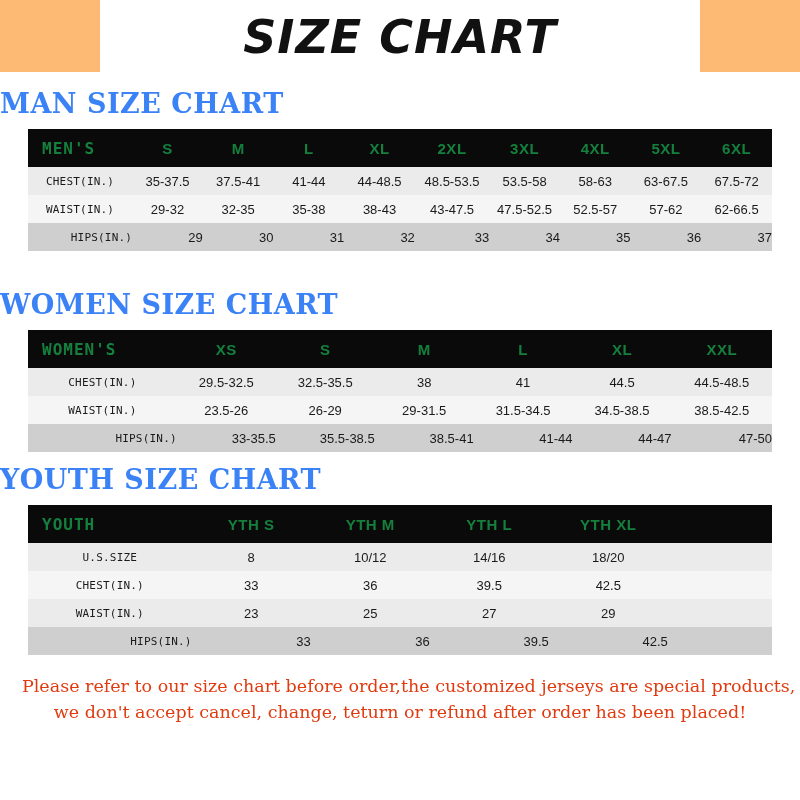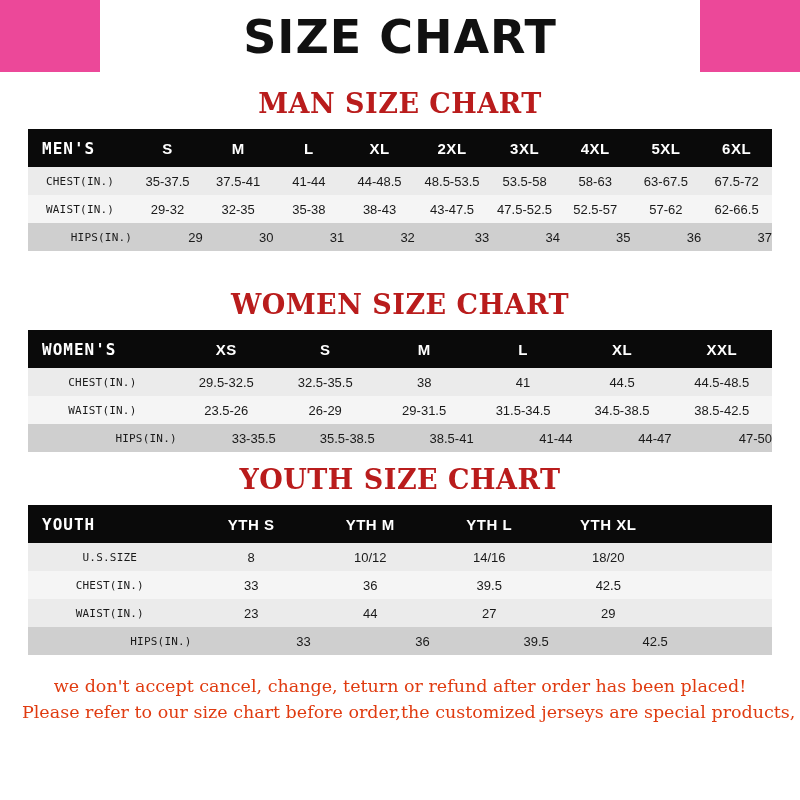--- a/index.html
+++ b/index.html
@@ -17,49 +17,49 @@
     position: relative;
     width: 800px;
     height: 800px;
     background: #fff;
     box-sizing: border-box;
   }
   
   .banner {
     position: relative;
     height: 72px;
-    background: #ec4899;
+    background: #fdba74;
     display: flex;
     align-items: center;
     justify-content: center;
+    font-style: italic;
   }
   .banner-inner {
     background: #ffffff;
     width: 600px;
     height: 72px;
     display: flex;
     align-items: center;
     justify-content: center;
   }
   .banner-title {
     font-family: "DejaVu Sans", sans-serif;
     font-weight: bold;
     font-size: 46px;
     letter-spacing: 1px;
     color: #111;
     line-height: 1;
     margin-top: 2px;
   }
   
   .section-title {
-    text-align: center;
     font-family: "DejaVu Serif", serif;
     font-weight: bold;
     font-size: 27px;
-    color: #b91c1c;
+    color: #3b82f6;
     letter-spacing: 0.5px;
   }
   .sec-man-title { margin-top: 16px; }
   .sec-women-title { margin-top: 38px; }
   .sec-youth-title { margin-top: 12px; }
 
   
   .tbl-wrap {
     padding: 0 28px;
     margin-top: 10px;
@@ -74,21 +74,21 @@
     text-align: center;
     font-size: 13px;
     color: #1a1a1a;
     font-family: "Liberation Sans", sans-serif;
     padding: 0;
     height: 28px;
     vertical-align: middle;
   }
   table.size-table thead th {
     background: #0a0a0a;
-    color: #ffffff;
+    color: #15803d;
     font-weight: bold;
     font-size: 15px;
     height: 38px;
     letter-spacing: 0.5px;
   }
   table.size-table thead th.rowlabel-head {
     font-family: "DejaVu Sans Mono", monospace;
     font-size: 16px;
     text-align: left;
     padding-left: 14px;
@@ -300,35 +300,35 @@
           <td class="rowlabel">CHEST(IN.)</td>
           <td>33</td>
           <td>36</td>
           <td>39.5</td>
           <td>42.5</td>
           <td></td>
         </tr>
         <tr class="band-light">
           <td class="rowlabel">WAIST(IN.)</td>
           <td>23</td>
-          <td>44</td>
+          <td>25</td>
           <td>27</td>
           <td>29</td>
           <td></td>
         </tr>
         <tr class="band-dark">
           <td class="rowlabel">HIPS(IN.)</td>
           <td>33</td>
           <td>36</td>
           <td>39.5</td>
           <td>42.5</td>
           <td></td>
         </tr>
       </tbody>
     </table>
   </div>
 
   <div class="note">
+    <div>Please refer to our size chart before order,the customized jerseys are special products,</div>
     <div>we don't accept cancel, change, teturn or refund after order has been placed!</div>
-    <div>Please refer to our size chart before order,the customized jerseys are special products,</div>
   </div>
 
 </div>
 
 </body></html>

